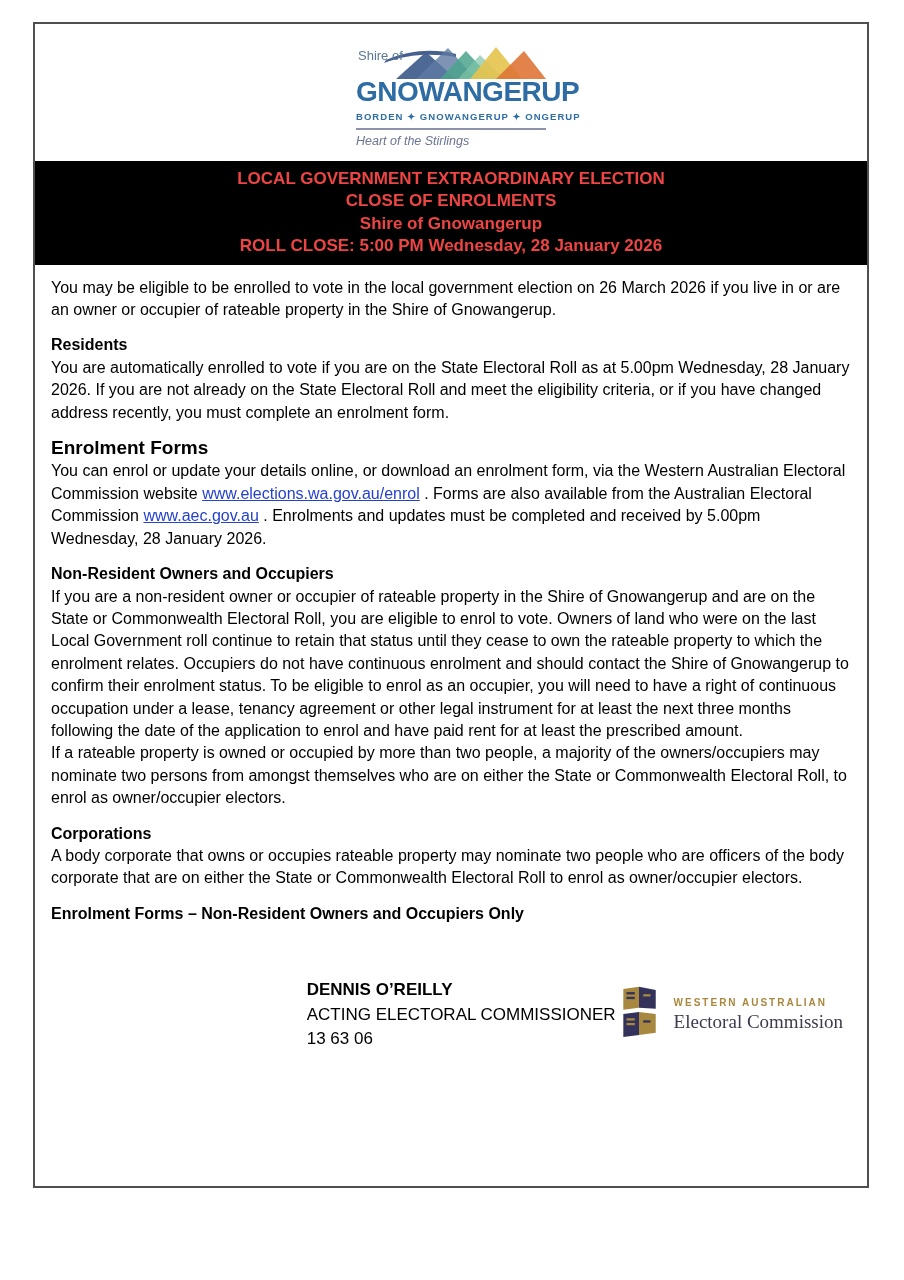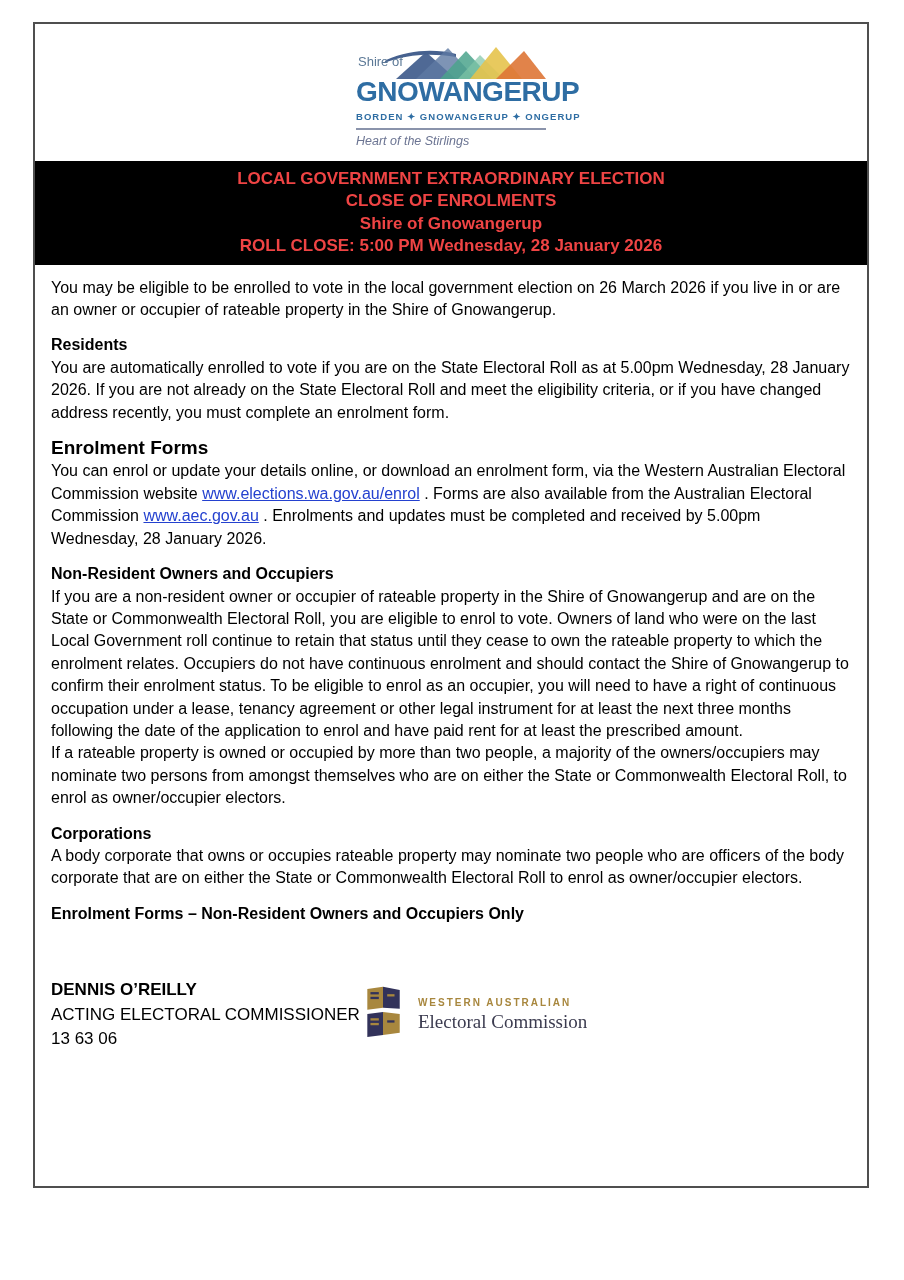--- a/index.html
+++ b/index.html
@@ -8,21 +8,21 @@
     font-family:"Liberation Sans", sans-serif; color:#000;
   }
   .frame {
     position:absolute; left:33px; top:22px; width:836px; height:1166px;
     border:2px solid #4f4f4f; box-sizing:border-box; background:#fff;
   }
 
   
   .logo-wrap { padding-top:21px; display:flex; justify-content:center; }
   .logo { width:190px; position:relative; }
-  .shire-of { position:absolute; left:2px; top:9px; font-size:13px; color:#5b7896; }
+  .shire-of { position:absolute; left:2px; top:3px; font-size:13px; color:#5b7896; }
   .mountains svg { display:block; }
   .gn-name { font-size:28px; font-weight:bold; color:#2e6da3; letter-spacing:-0.5px; line-height:1; margin-top:-1px; white-space:nowrap; }
   .gn-towns { font-size:9.5px; font-weight:bold; color:#2e6da3; letter-spacing:1.05px; margin-top:5px; white-space:nowrap; }
   .gn-rule { border-top:2px solid #8a93ab; margin-top:6px; }
   .gn-tagline { font-size:12.5px; font-style:italic; color:#6b7492; text-align:left; margin-top:4px; }
 
   
   .banner {
     background:#000; color:#ef4444; text-align:center; font-weight:bold;
     font-size:17px; line-height:22.4px; padding:7px 0; margin-top:13px;
@@ -30,21 +30,21 @@
 
   
   .content { padding:0 16px; font-size:16px; line-height:22.4px; }
   .content p { margin:0; }
   .content p.first { margin-top:12px; }
   .sec-h { font-size:16px; font-weight:bold; margin:13px 0 0 0; }
   .sec-h-big { font-size:19px; font-weight:bold; margin:13px 0 1px 0; }
   a.doclink { color:#2441cf; text-decoration:underline; cursor:pointer; }
 
   
-  .footer { display:flex; justify-content:flex-start; align-items:center; margin-top:53px; padding:0 24px 0 16px; }
+  .footer { display:flex; justify-content:flex-end; align-items:center; margin-top:53px; padding:0 24px 0 16px; }
   .sig { font-size:17px; line-height:24.6px; }
   .sig .name { font-weight:bold; }
   .waec { display:flex; align-items:center; gap:12px; }
   .waec-line1 { font-size:10px; letter-spacing:2px; color:#a8873e; margin-bottom:3px; white-space:nowrap;font-weight:bold; }
   .waec-line2 { font-family:"Liberation Serif", serif; font-size:19px; color:#3c3c50; white-space:nowrap; }
 </style>
 </head>
 <body>
 
 <div class="frame">

